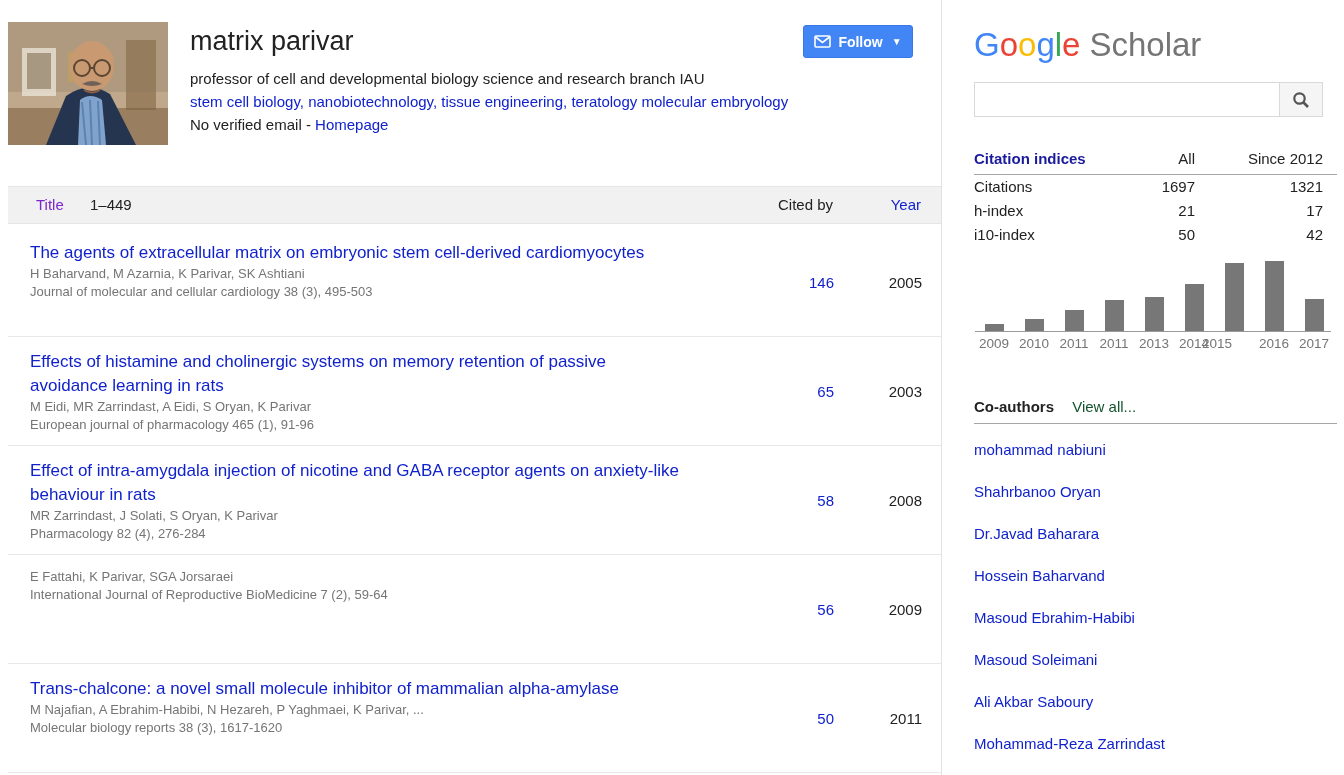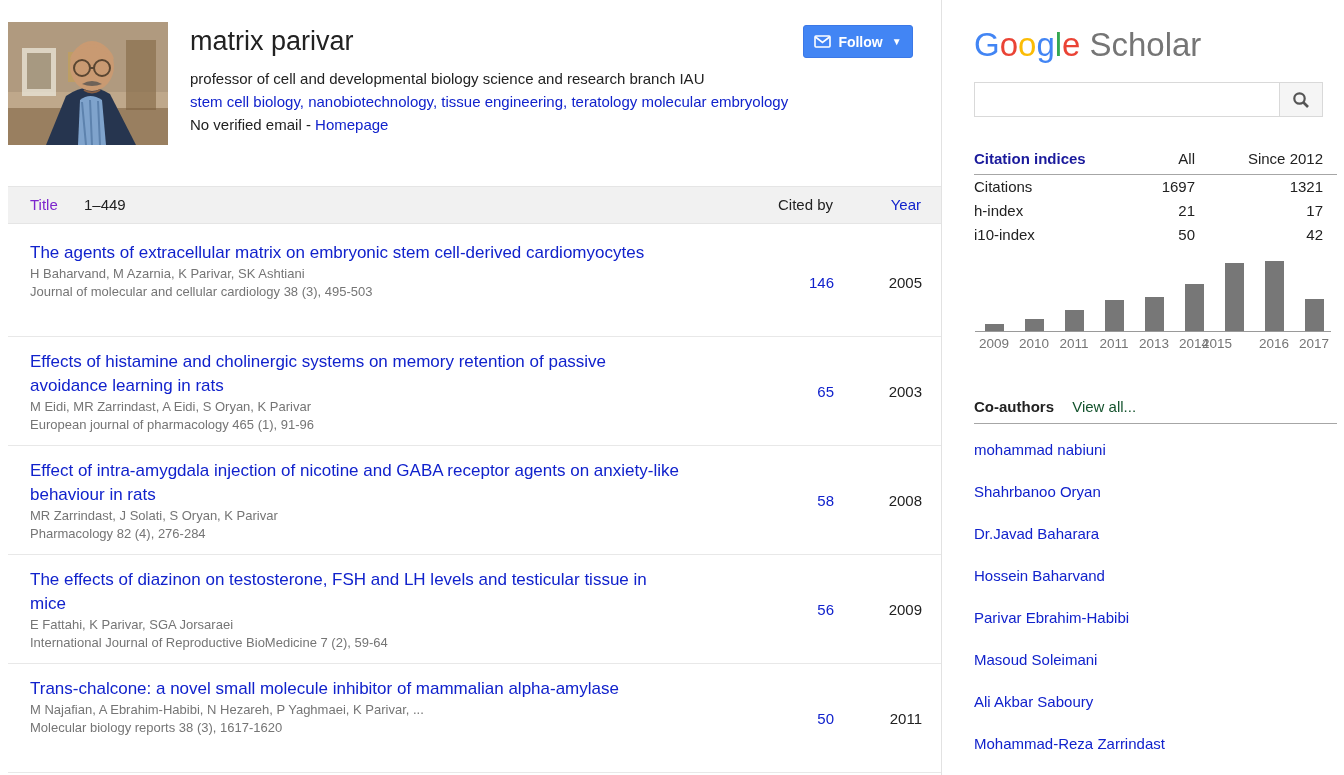--- a/index.html
+++ b/index.html
@@ -23,21 +23,21 @@
   .follow-btn { position:absolute; left:803px; top:25px; width:110px; height:33px;
       background:#4285f4; border:1px solid #3b78e7; border-radius:3px; color:#fff;
       display:flex; align-items:center; justify-content:center; gap:7px;
       font-size:14px; font-weight:bold; cursor:pointer; }
   .follow-caret { font-size:10px; margin-left:2px; }
 
   
   .tbl-header { position:absolute; left:8px; top:186px; width:933px; height:38px;
       background:#f1f1f1; border-top:1px solid #e5e5e5; border-bottom:1px solid #e5e5e5;
       font-size:15px; line-height:36px; }
-  .th-title { color:#7d26cd; margin-left:22px; cursor:pointer; }
+  .th-title { color:#7d26cd; margin-left:28px; cursor:pointer; }
   .th-range { color:#222; margin-left:22px; }
   .th-cited { position:absolute; right:108px; color:#222; }
   .th-year  { position:absolute; right:20px; color:#1122cc; cursor:pointer; }
 
   .pub-rows { position:absolute; left:8px; top:228px; width:933px; }
   .pub-row { position:relative; height:109px; border-bottom:1px solid #e8e8e8;
              padding:13px 260px 0 22px; }
   .pub-title { font-size:17px; color:#1122cc; line-height:24px; max-width:660px; cursor:pointer; }
   .pub-authors { font-size:13px; color:#757575; line-height:18px; }
   .pub-venue   { font-size:13px; color:#757575; line-height:18px; }
@@ -150,21 +150,20 @@
 
   <div class="pub-row" data-name="publication-row">
     <div class="pub-title" data-name="publication-title-link">Effect of intra-amygdala injection of nicotine and GABA receptor agents on anxiety-like behaviour in rats</div>
     <div class="pub-authors" data-name="publication-authors">MR Zarrindast, J Solati, S Oryan, K Parivar</div>
     <div class="pub-venue" data-name="publication-venue">Pharmacology 82 (4), 276-284</div>
     <div class="pub-cited" data-name="cited-by-count-link">58</div>
     <div class="pub-year" data-name="publication-year">2008</div>
   </div>
 
   <div class="pub-row" data-name="publication-row">
-    <div class="pub-title" data-name="publication-title-link">The effects of diazinon on testosterone, FSH and LH levels and testicular tissue in mice</div>
     <div class="pub-authors" data-name="publication-authors">E Fattahi, K Parivar, SGA Jorsaraei</div>
     <div class="pub-venue" data-name="publication-venue">International Journal of Reproductive BioMedicine 7 (2), 59-64</div>
     <div class="pub-cited" data-name="cited-by-count-link">56</div>
     <div class="pub-year" data-name="publication-year">2009</div>
   </div>
 
   <div class="pub-row" data-name="publication-row">
     <div class="pub-title" data-name="publication-title-link">Trans-chalcone: a novel small molecule inhibitor of mammalian alpha-amylase</div>
     <div class="pub-authors" data-name="publication-authors">M Najafian, A Ebrahim-Habibi, N Hezareh, P Yaghmaei, K Parivar, ...</div>
     <div class="pub-venue" data-name="publication-venue">Molecular biology reports 38 (3), 1617-1620</div>
@@ -248,21 +247,21 @@
   </div>
   <div class="coauth-list" data-name="coauthors-list">
   <div class="coauth-item" data-name="coauthor-link">mohammad nabiuni</div>
 
   <div class="coauth-item" data-name="coauthor-link">Shahrbanoo Oryan</div>
 
   <div class="coauth-item" data-name="coauthor-link">Dr.Javad Baharara</div>
 
   <div class="coauth-item" data-name="coauthor-link">Hossein Baharvand</div>
 
-  <div class="coauth-item" data-name="coauthor-link">Parivar Ebrahim-Habibi</div>
+  <div class="coauth-item" data-name="coauthor-link">Masoud Ebrahim-Habibi</div>
 
   <div class="coauth-item" data-name="coauthor-link">Masoud Soleimani</div>
 
   <div class="coauth-item" data-name="coauthor-link">Ali Akbar Saboury</div>
 
   <div class="coauth-item" data-name="coauthor-link">Mohammad-Reza Zarrindast</div>
 </div>
 </div>
 
 </body></html>

